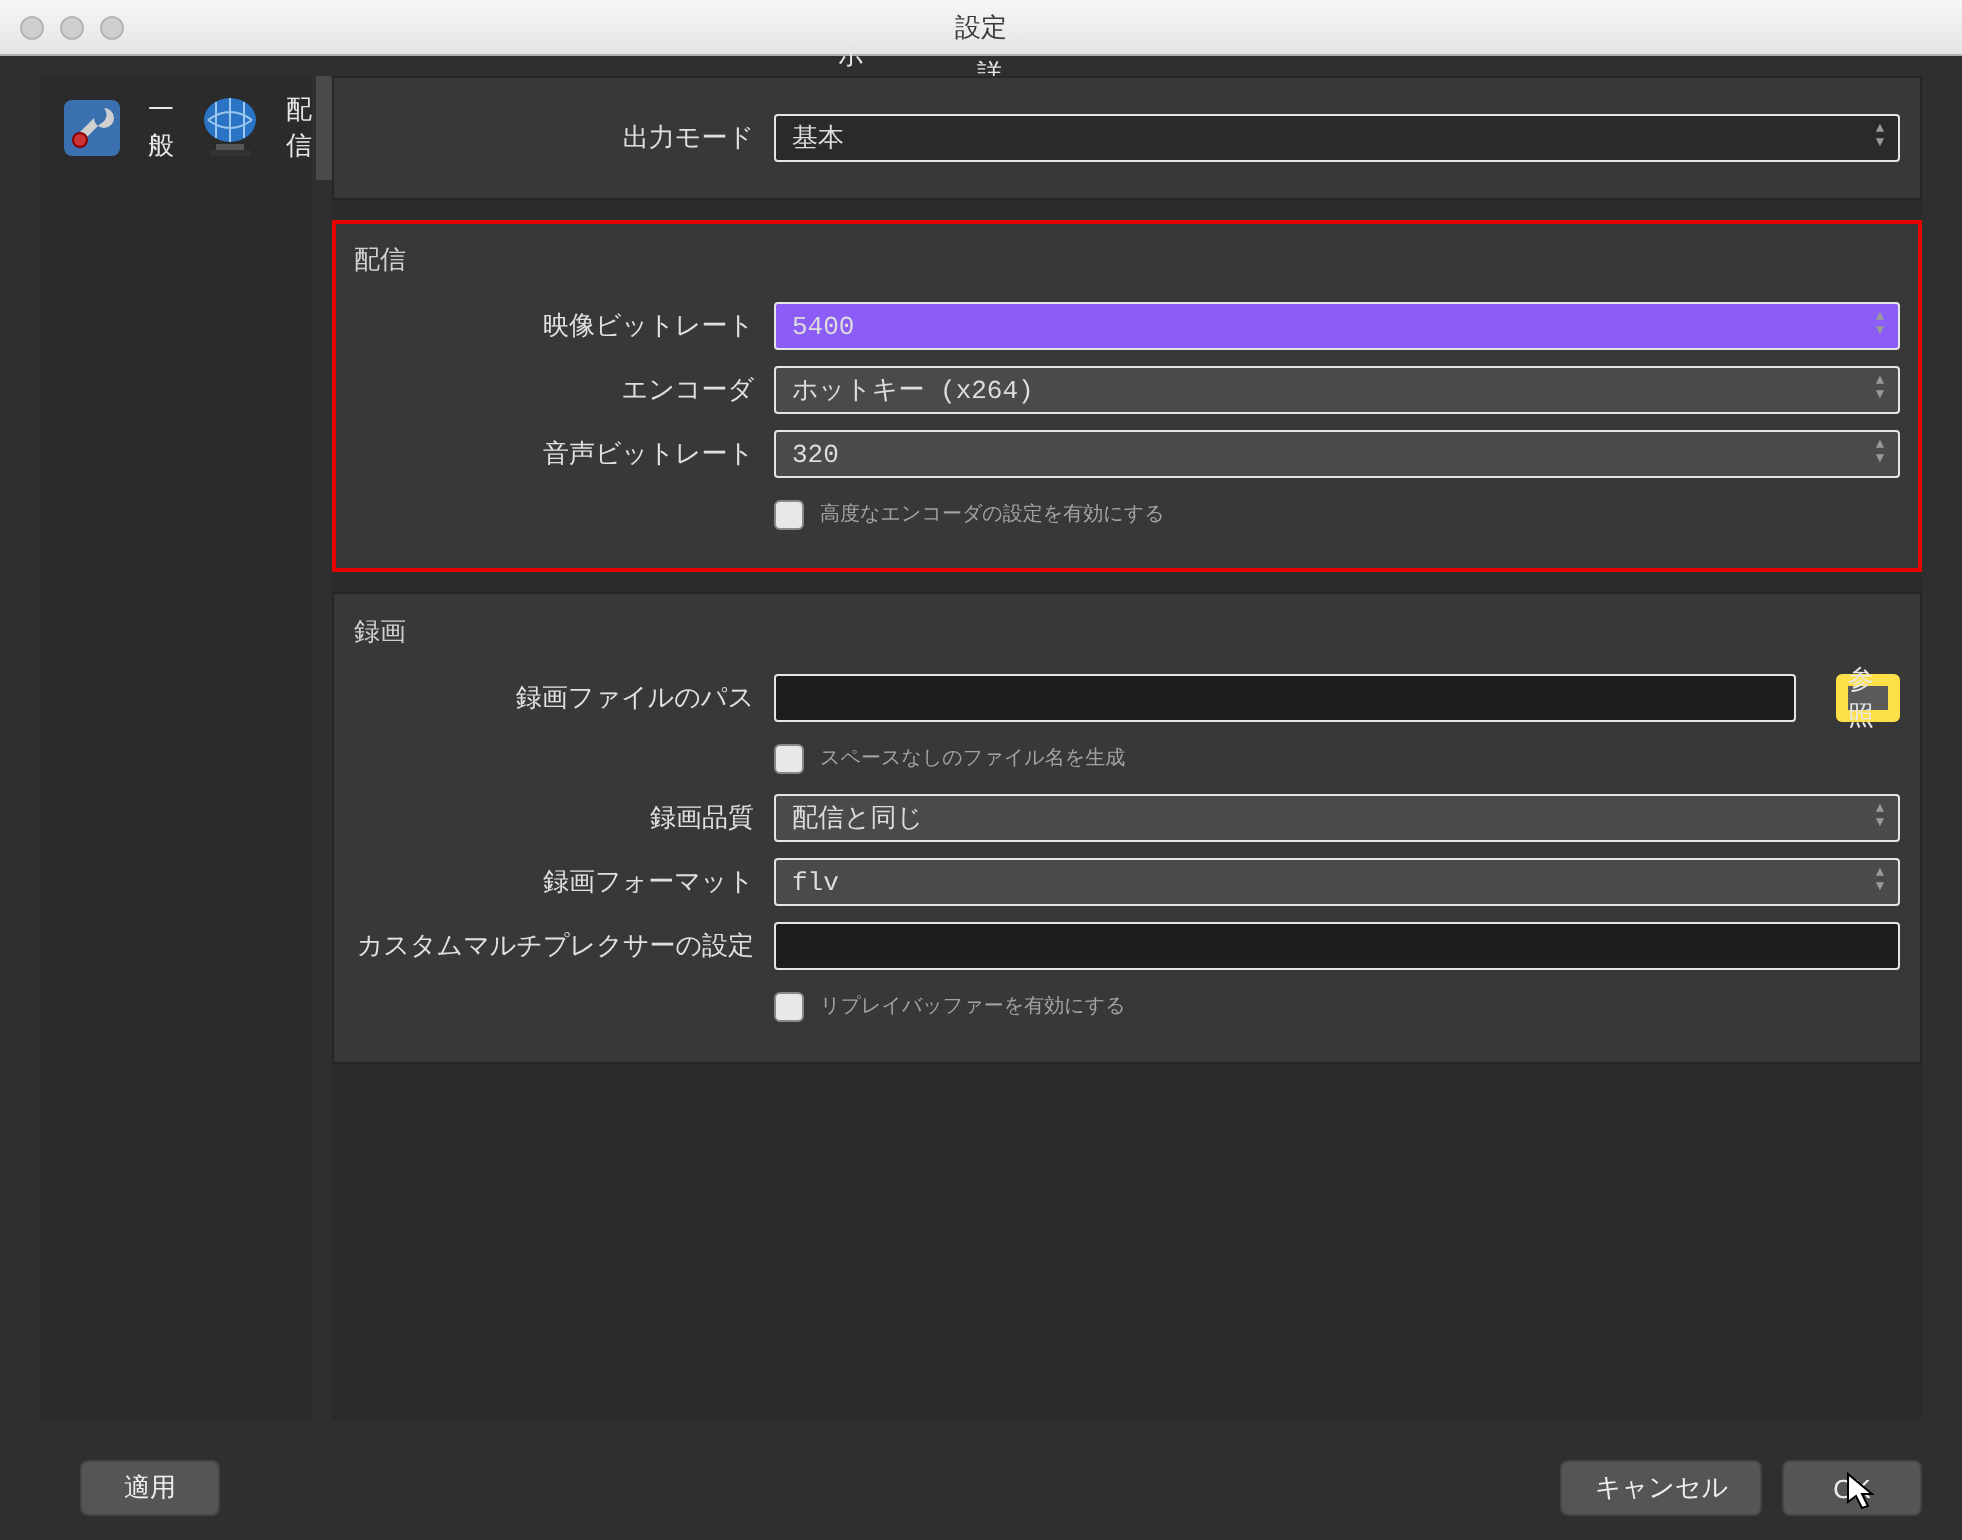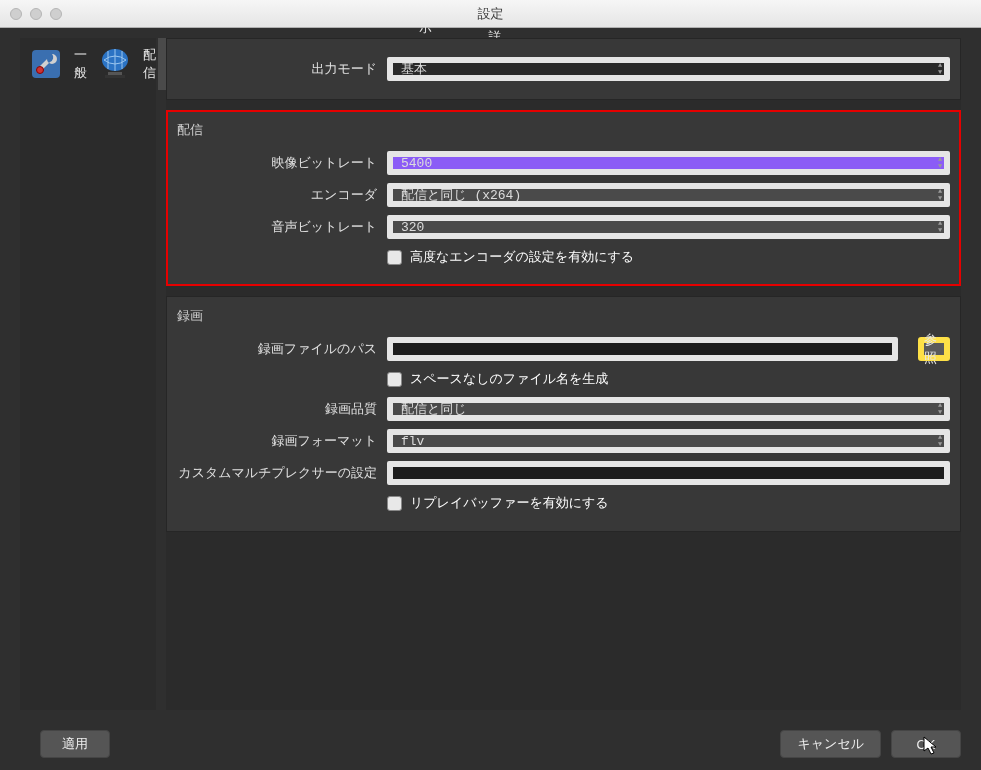--- a/index.html
+++ b/index.html
@@ -72,21 +72,21 @@
   font-size:13px;
   flex-shrink:0;
 }
 .field {
   flex:1; position:relative;
 }
 .select, .textinput, .spinner {
   width:100%;
   height:24px;
   background:#2a2a2a;
-  border:6px solid #e5e5e5;
+  border:1px solid #e5e5e5;
   color:#dcdcdc;
   padding:0 20px 0 8px;
   font-size:13px;
   display:flex; align-items:center;
   border-radius:2px;
 }
 .textinput.dark { background:#1d1d1d; }
 .spin-arrows, .sel-arrows {
   position:absolute; right:4px; top:2px; bottom:2px; width:12px;
   display:flex; flex-direction:column; justify-content:center; align-items:center;
@@ -96,21 +96,21 @@
 .check-row {
   display:flex; align-items:center; height:28px;
   padding-left:220px;
   gap:8px;
 }
 .checkbox {
   width:15px; height:15px; border-radius:3px;
   background:#e8e8e8; border:1px solid #888;
   flex-shrink:0;
 }
-.check-label { font-size:13px; color:#ffffff; }
+.check-label { font-size:10px; color:#a3a3a3; }
 .browse-btn {
   width:32px; height:24px; margin-left:10px;
   background:#5a5a5a; border:6px solid #fde047;
   color:#e8e8e8; font-size:13px;
   display:flex; align-items:center; justify-content:center;
   border-radius:3px; cursor:pointer;
 }
 .highlight-box { position:relative; }
 .highlight-box::after {
   content:""; position:absolute; top:-1px; left:-1px; right:-1px; bottom:-1px;
@@ -258,21 +258,21 @@
             <div class="spinner" style="background:#8b5cf6">
               <span>5400</span>
             </div>
             <div class="spin-arrows">▲<br>▼</div>
           </div>
         </div>
         <div class="form-row">
           <div class="form-label">エンコーダ</div>
           <div class="field">
             <div class="select" style="background:#4a4a4a">
-              <span>配信と同じ (x264)</span>
+              <span>ホットキー (x264)</span>
             </div>
             <div class="sel-arrows">▲<br>▼</div>
           </div>
         </div>
         <div class="form-row">
           <div class="form-label">音声ビットレート</div>
           <div class="field">
             <div class="select" style="background:#4a4a4a">
               <span>320</span>
             </div>

